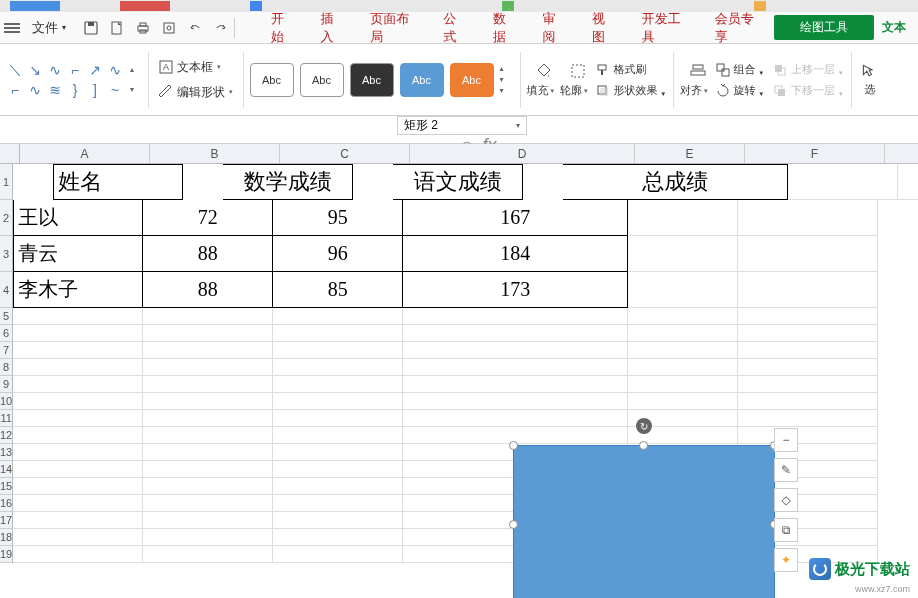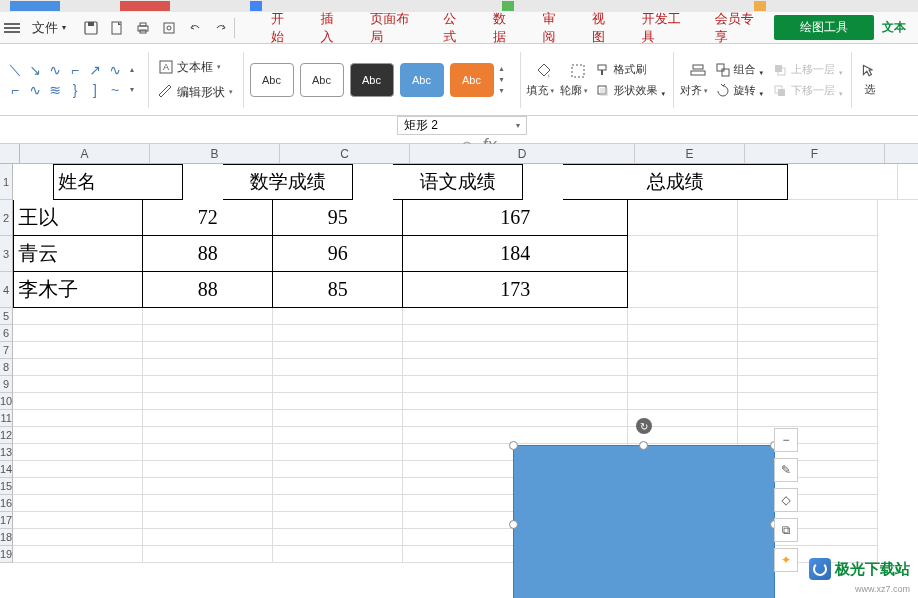--- a/index.html
+++ b/index.html
@@ -76,21 +76,21 @@
     
     .grid-body { display: flex; }
     .row-headers { width: 20px; display: flex; flex-direction: column; background: #eef1f5; }
     .row-h { height: 36px; border-bottom: 1px solid #ccc; border-right: 1px solid #bbb; text-align: center; font-size: 11px; color: #555; line-height: 36px; cursor: pointer; }
     .row-h.small { height: 17px; line-height: 17px; }
     
     .cells { position: relative; }
     .cell-row { display: flex; height: 36px; }
     .cell-row.small { height: 17px; }
     .cell { border-right: 1px solid #ddd; border-bottom: 1px solid #ddd; font-size: 20px; font-family: SimSun, serif; display: flex; align-items: center; padding: 0 4px; }
-    .cell.header-cell { font-size: 19px; margin-left: 40px; }
+    .cell.header-cell { font-size: 22px; margin-left: 40px; }
     .cell.center { justify-content: center; }
     .cell.bordered { border-right: 1.5px solid #000; border-bottom: 1.5px solid #000; }
     .row-top .cell.bordered { border-top: 1.5px solid #000; }
     .cell.bordered.first-col { border-left: 1.5px solid #000; }
     .cell.small { font-size: 12px; }
     
     
     .shape-rect { position: absolute; left: 500px; top: 281px; width: 262px; height: 159px; background: #5b9bd5; border: 1px solid #3a7cbf; }
     .handle { position: absolute; width: 9px; height: 9px; background: #fff; border: 1px solid #888; border-radius: 50%; }
     .h-nw { left: -5px; top: -5px; } .h-n { left: 50%; top: -5px; margin-left: -5px; } .h-ne { right: -5px; top: -5px; }

